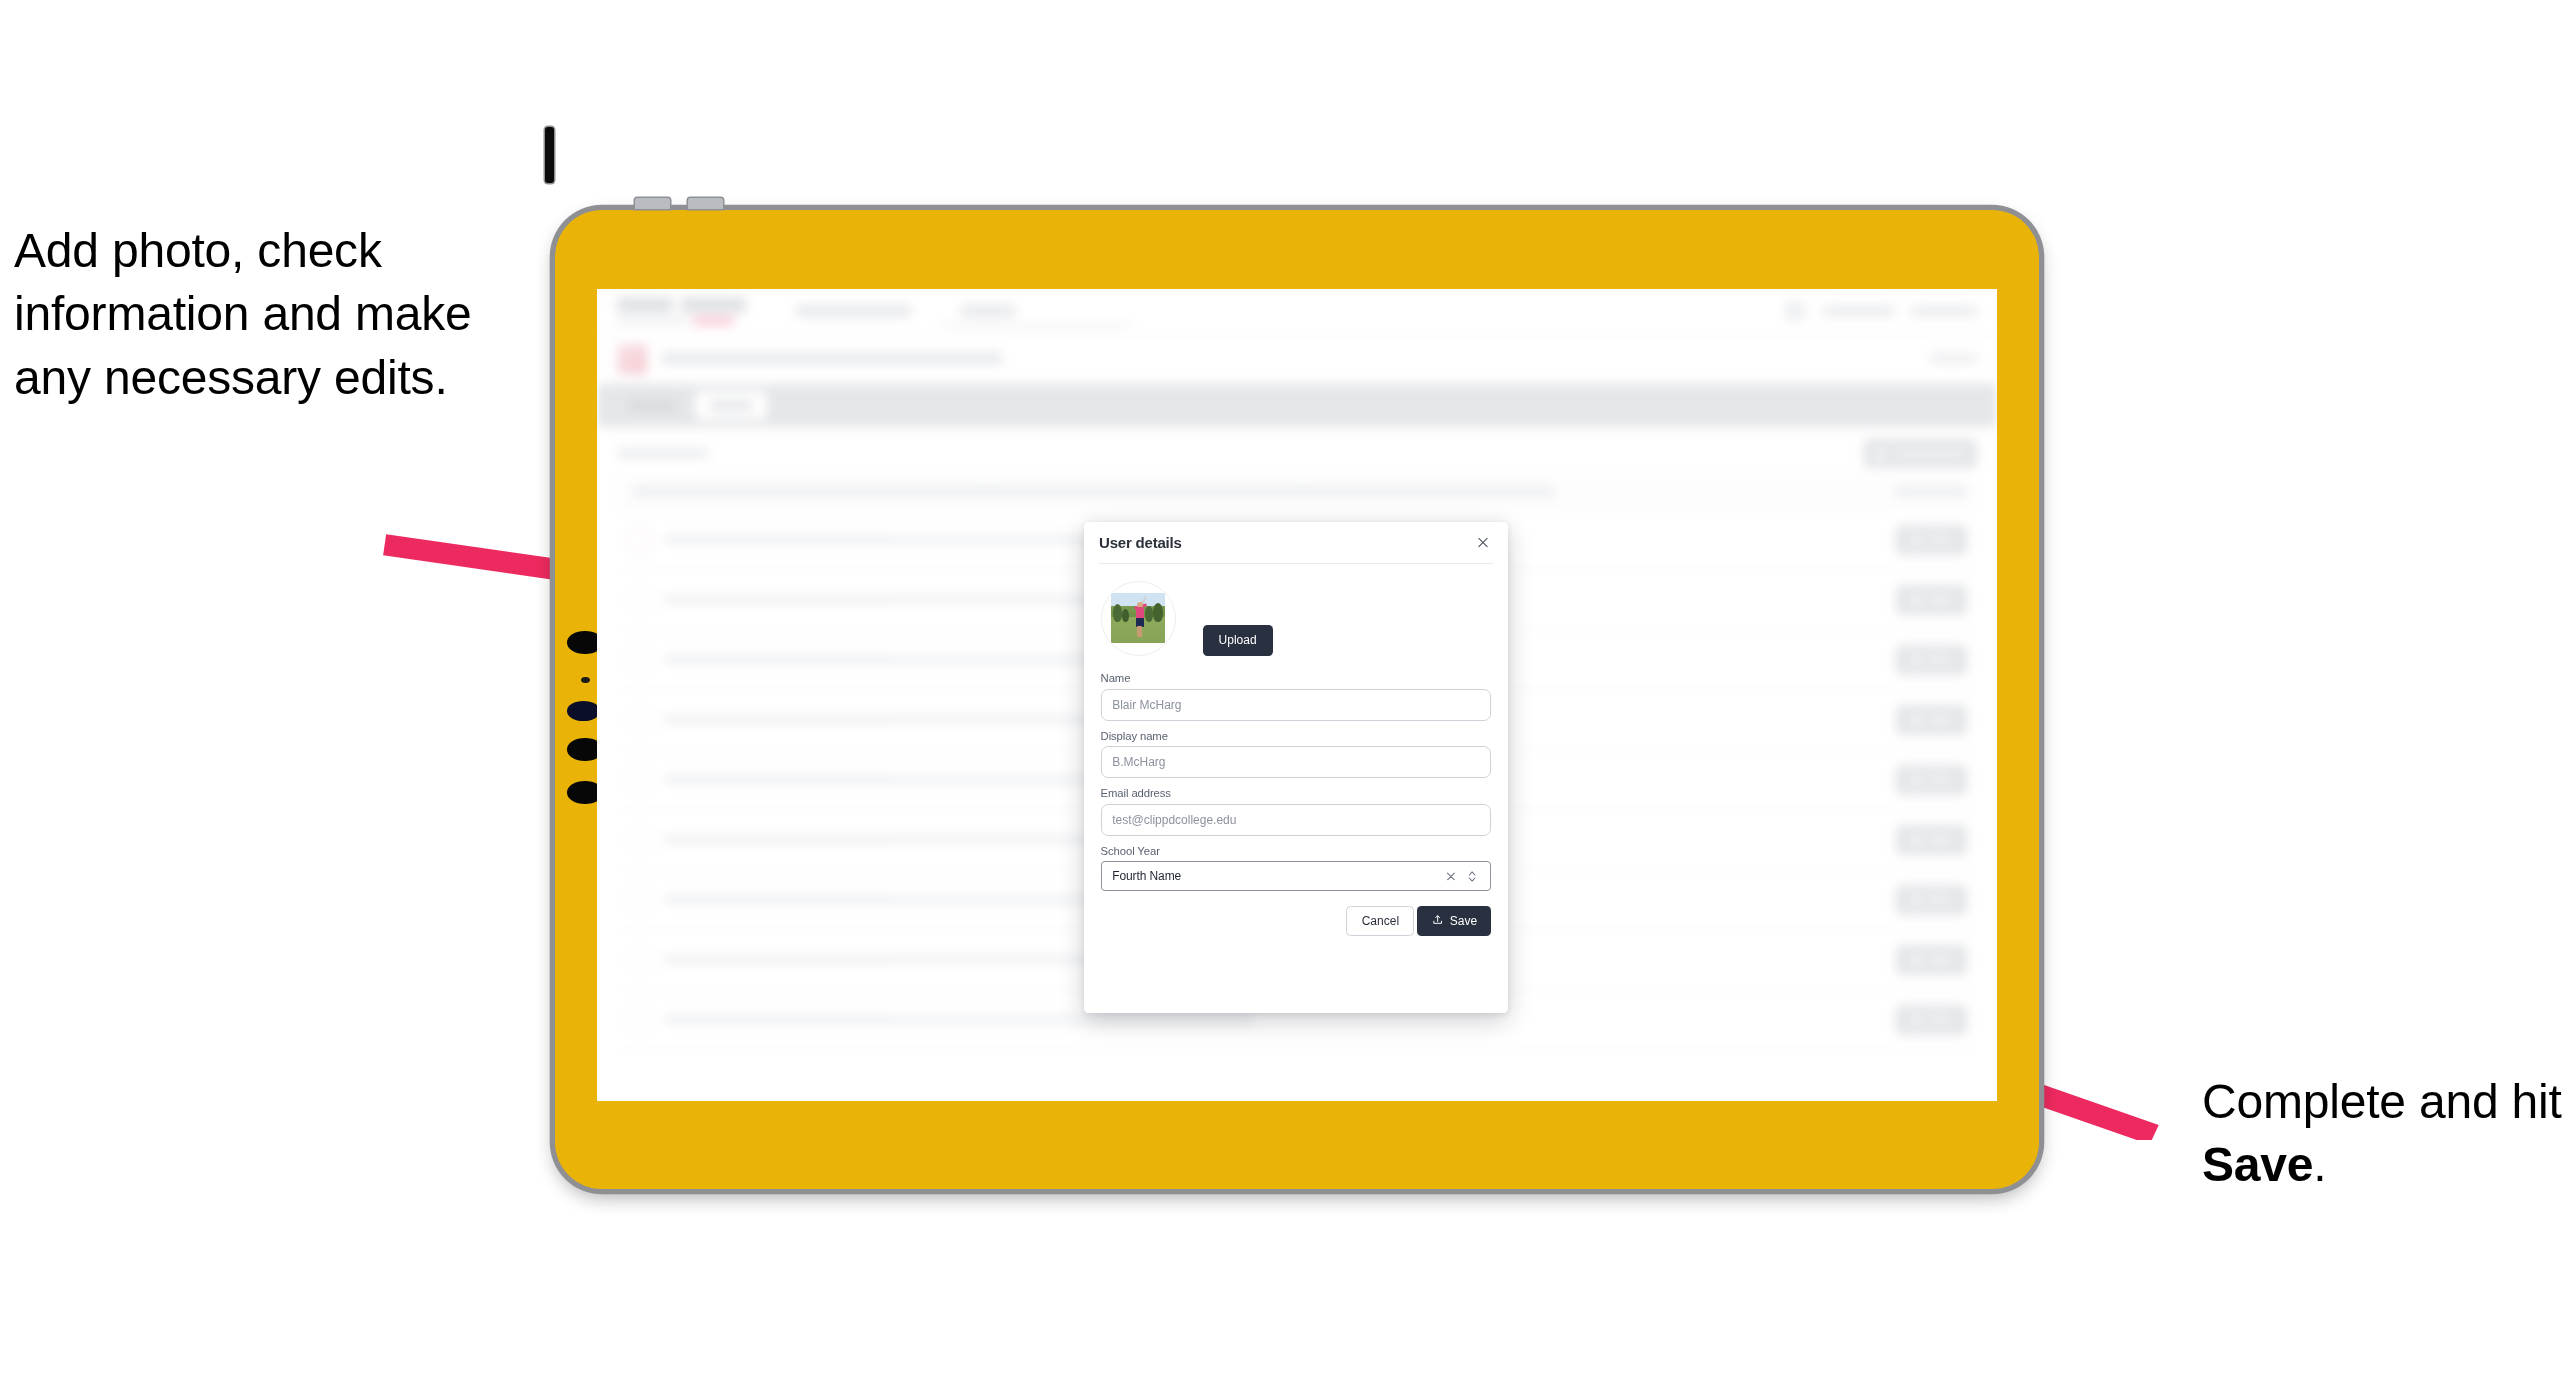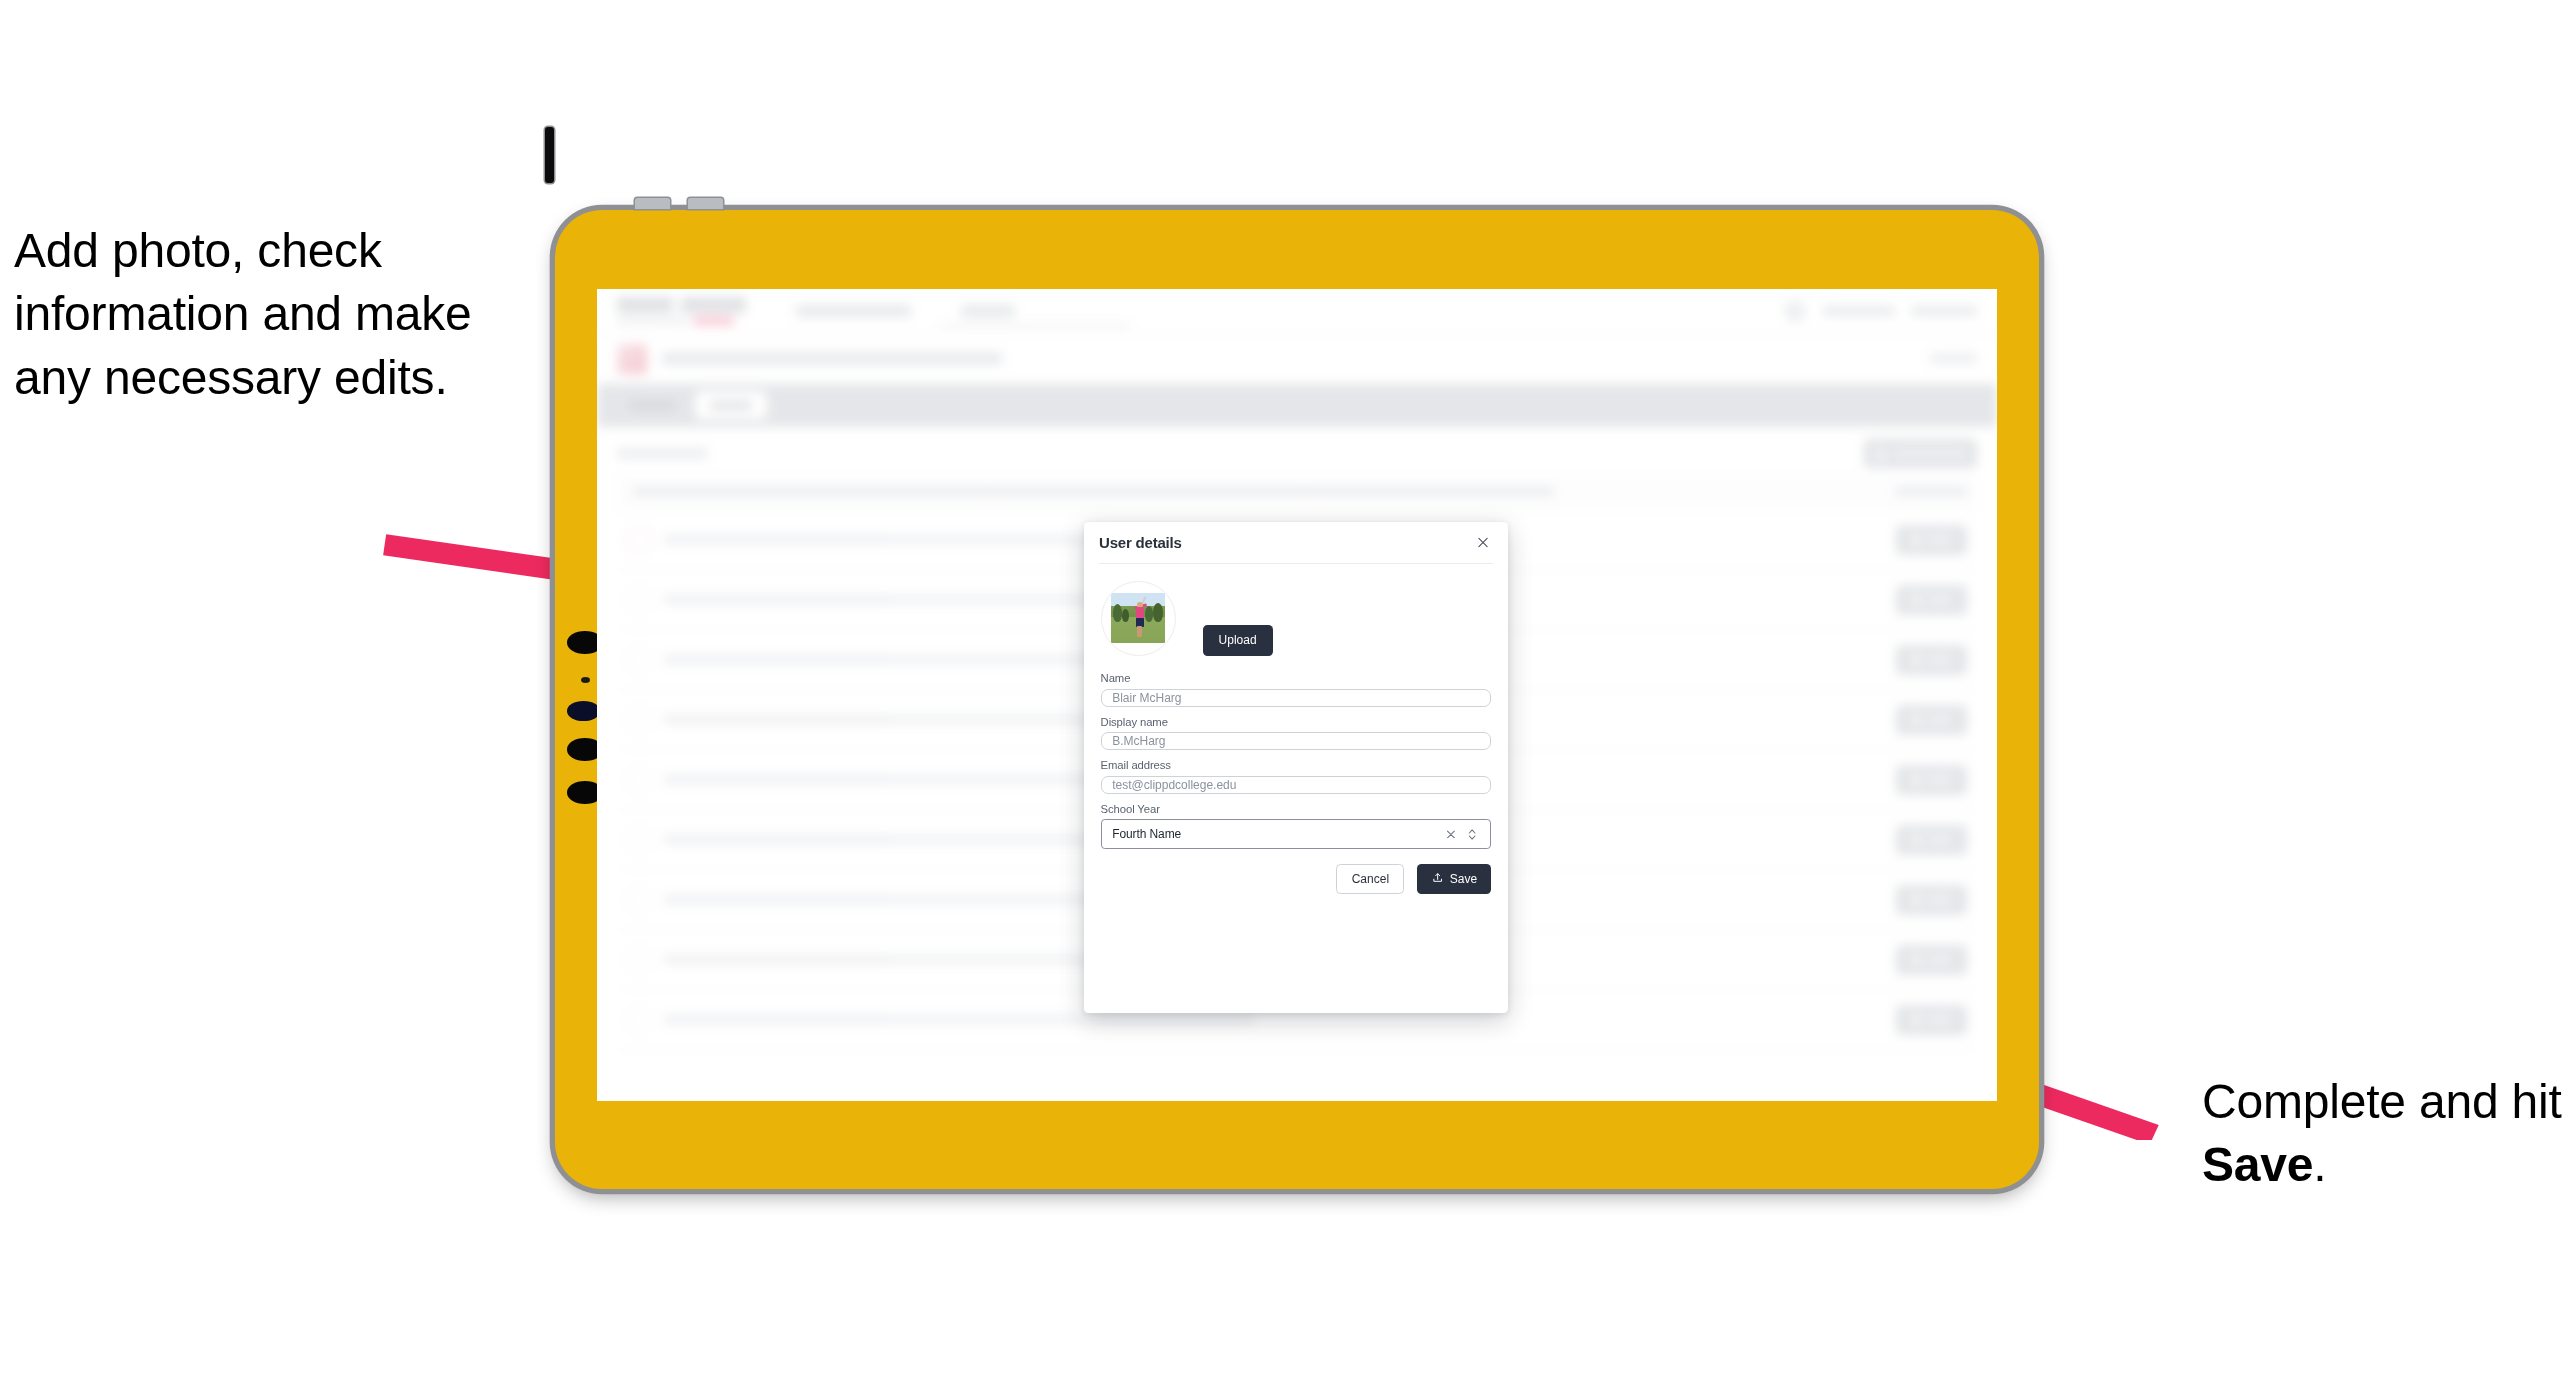--- a/index.html
+++ b/index.html
@@ -222,21 +222,21 @@
     padding:8.3px 16px;font-size:12px;font-family:"Liberation Sans",sans-serif;
     cursor:pointer;font-weight:500;
   }
 
   #form{padding:4.5px 16.6px 0 16.6px;}
   .field{margin-top:9px;}
   .field-label{
     font-size:11.3px;color:#5a6170;margin-bottom:4.5px;display:block;letter-spacing:-0.1px;
   }
   .field-input{
-    width:100%;box-sizing:border-box;height:18px;
+    width:100%;box-sizing:border-box;height:32px;
     border:0.8px solid #cfd3d9;border-radius:7px;background:#fff;
     padding:0 10.6px;font-size:12px;color:#8b929e;
     font-family:"Liberation Sans",sans-serif;outline:none;
   }
   .field-input::placeholder{color:#8b929e;}
   #select-wrap{position:relative;}
   #select-value{
     width:100%;box-sizing:border-box;height:30px;
     border:0.8px solid #8b919c;border-radius:3.8px;background:#fff;
     padding:0 56px 0 10.6px;font-size:12px;color:#1f2430;
@@ -245,21 +245,21 @@
   #select-clear{
     position:absolute;right:33px;top:50%;transform:translateY(-50%);
     width:15px;height:15px;display:flex;align-items:center;justify-content:center;cursor:pointer;
   }
   #select-stepper{
     position:absolute;right:12px;top:50%;transform:translateY(-50%);
     width:13.6px;height:16.6px;display:flex;align-items:center;justify-content:center;cursor:pointer;
   }
 
   #modal-footer{
-    display:flex;justify-content:flex-end;gap:13px;padding:15px 16.6px 0 16.6px;
+    display:flex;justify-content:flex-end;gap:3px;padding:15px 16.6px 0 16.6px;
   }
   #cancel-btn{
     background:#fff;border:0.8px solid #cfd3d9;border-radius:4.5px;
     padding:6.8px 14.3px;font-size:12px;color:#2b303b;cursor:pointer;
     font-family:"Liberation Sans",sans-serif;
   }
   #save-btn{
     background:#29303f;border:none;border-radius:4.5px;
     padding:6.8px 14.3px;font-size:12px;color:#fff;cursor:pointer;
     display:flex;align-items:center;gap:6.8px;font-weight:500;

